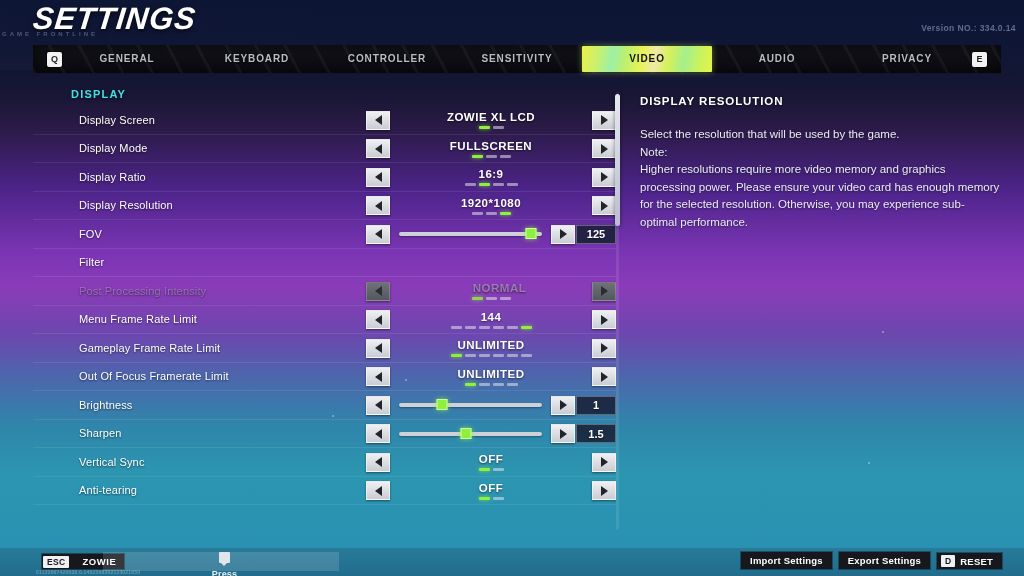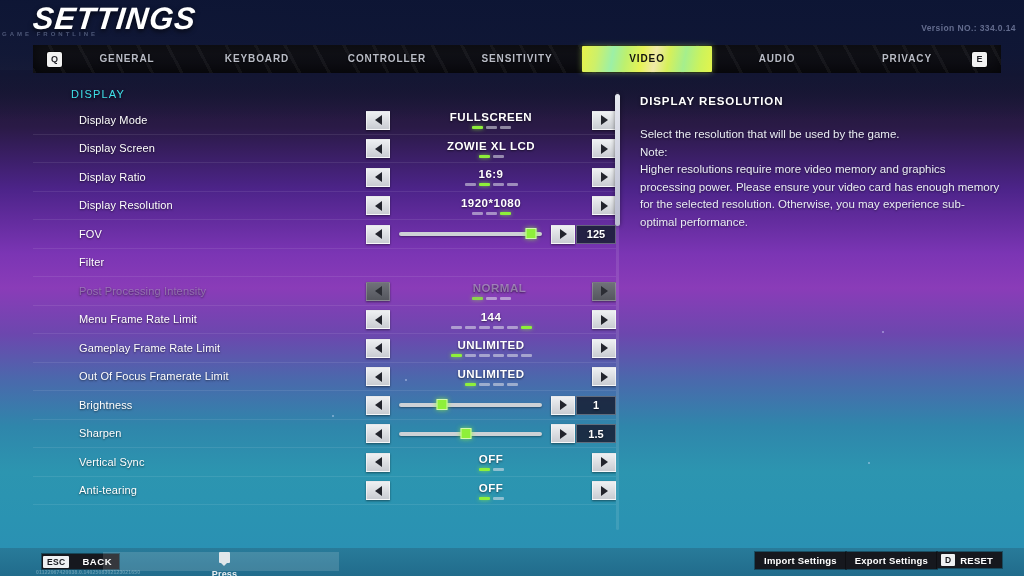--- a/index.html
+++ b/index.html
@@ -99,21 +99,21 @@
         #e8f24a 0%, #cdf06a 12%, #9cf0a6 24%, #bdf06e 34%,
         #e6f356 46%, #f0e9a8 56%, #d6f05a 66%, #a5ef8d 78%, #ccf35c 90%, #e3f44c 100%);
     box-shadow:0 0 6px rgba(190,240,90,.45);
     border-radius:1px;
   }
 
   
   #left-col { position:absolute; left:33px; top:88px; width:585px; height:440px; }
   #section-title {
     position:absolute; left:38px; top:0;
-    font-size:11px; font-weight:normal; letter-spacing:1.2px; color:#3fe0e8;
+    font-size:11px; font-weight:bold; letter-spacing:1.2px; color:#3fe0e8;
     text-shadow:0 1px 3px rgba(0,0,0,.6);
   }
 
   #rowlist {
     position:absolute; left:0; top:18px; width:583px; height:420px;
     overflow:hidden;
   }
   .row {
     position:relative; height:28.5px; display:flex; align-items:center;
     border-bottom:1px solid rgba(255,255,255,.085);
@@ -232,21 +232,21 @@
   #chat-icon::after {
     content:""; position:absolute; left:2px; bottom:-3px;
     border-left:3px solid transparent; border-right:3px solid transparent;
     border-top:3px solid #dfe6ea;
   }
   .chat-txt { font-size:9px; color:#e7eef2; font-weight:bold; letter-spacing:.2px; }
   #chat-enter {
     background:#eef0f2; color:#16181e; font-size:8.5px; font-weight:bold;
     padding:14px 4px; border-radius:1px;
   }
-  #bottom-right { position:absolute; right:22px; top:4px; display:flex; align-items:flex-start; }
+  #bottom-right { position:absolute; right:22px; top:4px; display:flex; align-items:flex-end; gap:7px; }
   .botbtn {
     background:#16181e; color:#ffffff; font-size:9.5px; font-weight:bold;
     padding:3px 9px; letter-spacing:.2px;
     box-shadow:0 0 0 1px rgba(0,0,0,.35);
   }
   #reset-btn { display:flex; align-items:center; gap:5px; padding:2px 9px 2px 4px; }
   #reset-key {
     background:#eef0f2; color:#16181e; font-size:8.5px; font-weight:bold;
     padding:1px 4px; border-radius:1px;
   }
@@ -280,48 +280,48 @@
       <div class="tab">AUDIO</div>
       <div class="tab">PRIVACY</div>
     </div>
   <div class="keybadge" id="tab-right-key">E</div>
 </div>
 
 <div id="left-col">
   <div id="section-title">DISPLAY</div>
   <div id="rowlist">
       <div class="row">
+        <div class="row-label">Display Screen</div>
+        <div class="ctrl">
+          <div class="arrow left">
+            <i class="l"></i>
+          </div>
+          <div class="valuewrap">
+            <div class="value">ZOWIE XL LCD</div>
+            <div class="dots">
+              <span class="dot on"></span>
+              <span class="dot"></span>
+            </div>
+          </div>
+          <div class="arrow right">
+            <i class="r"></i>
+          </div>
+        </div>
+      </div>
+      <div class="row">
         <div class="row-label">Display Mode</div>
         <div class="ctrl">
           <div class="arrow left">
             <i class="l"></i>
           </div>
           <div class="valuewrap">
             <div class="value">FULLSCREEN</div>
             <div class="dots">
               <span class="dot on"></span>
               <span class="dot"></span>
-              <span class="dot"></span>
-            </div>
-          </div>
-          <div class="arrow right">
-            <i class="r"></i>
-          </div>
-        </div>
-      </div>
-      <div class="row">
-        <div class="row-label">Display Screen</div>
-        <div class="ctrl">
-          <div class="arrow left">
-            <i class="l"></i>
-          </div>
-          <div class="valuewrap">
-            <div class="value">ZOWIE XL LCD</div>
-            <div class="dots">
-              <span class="dot on"></span>
               <span class="dot"></span>
             </div>
           </div>
           <div class="arrow right">
             <i class="r"></i>
           </div>
         </div>
       </div>
       <div class="row">
         <div class="row-label">Display Ratio</div>
@@ -544,21 +544,21 @@
 <div id="right-col">
   <div id="desc-title">DISPLAY RESOLUTION</div>
   <div id="desc-body">Select the resolution that will be used by the game.
 Note:
 Higher resolutions require more video memory and graphics processing power. Please ensure your video card has enough memory for the selected resolution. Otherwise, you may experience sub-optimal performance.</div>
 </div>
 
 <div id="bottombar">
   <div id="esc-btn">
     <span id="esc-key">ESC</span>
-    <span id="esc-label">BACK</span>
+    <span id="esc-label">ZOWIE</span>
   </div>
   <div id="buildhash">01122067420038.0.1402508302123021650</div>
   <div id="chatbar">
     <span id="chat-icon"></span>
     <span class="chat-txt">Press</span>
     <span id="chat-enter">ENTER</span>
     <span class="chat-txt">to Chat</span>
   </div>
   <div id="bottom-right">
     <div class="botbtn">Import Settings</div>

